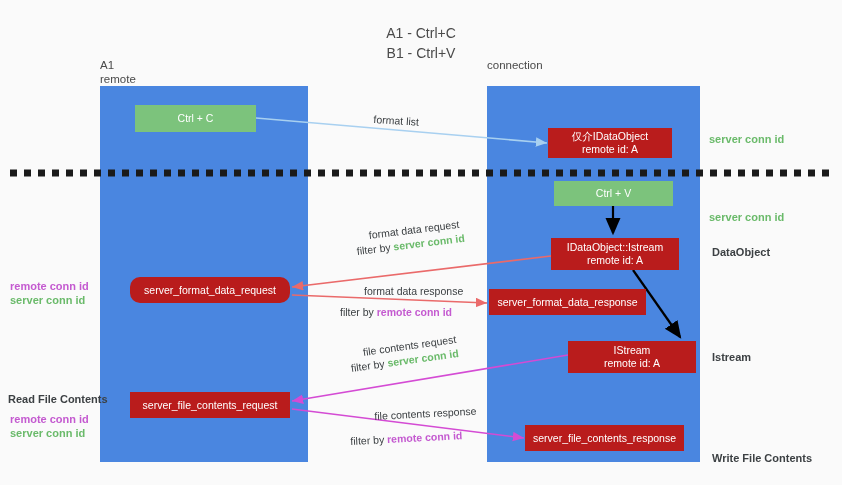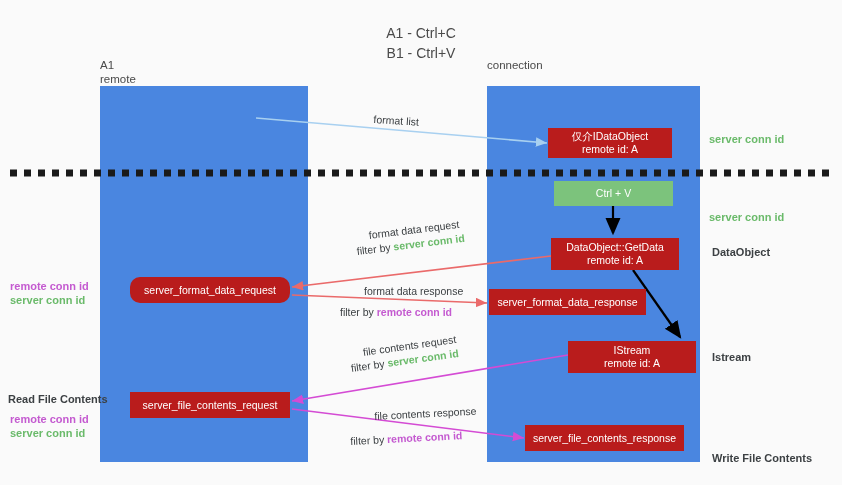--- a/index.html
+++ b/index.html
@@ -105,34 +105,35 @@
 
     <line x1="551" y1="256" x2="292" y2="287" stroke="#ea6a6a" stroke-width="1.6" marker-end="url(#ah-red)"></line>
 
     <line x1="292" y1="295" x2="487" y2="303" stroke="#ea6a6a" stroke-width="1.6" marker-end="url(#ah-red)"></line>
 
     <line x1="568" y1="355" x2="292" y2="401" stroke="#d44bd4" stroke-width="1.6" marker-end="url(#ah-mag)"></line>
 
     <line x1="292" y1="409" x2="524" y2="438" stroke="#d44bd4" stroke-width="1.6" marker-end="url(#ah-mag)"></line>
   </svg>
 
+  <div class="box green" style="left:135px;top:105px;width:121px;height:27px;">Ctrl + C</div>
 
   <div class="box orange" style="left:130px;top:277px;width:160px;height:26px;border-radius:10px;">server_format_data_request</div>
 
   <div class="box orange" style="left:130px;top:392px;width:160px;height:26px;">server_file_contents_request</div>
 
   <div class="box orange" style="left:548px;top:128px;width:124px;height:30px;flex-direction:column;">
     <span>仅介IDataObject</span>
     <span>remote id: A</span>
   </div>
 
   <div class="box green" style="left:554px;top:181px;width:119px;height:25px;">Ctrl + V</div>
 
   <div class="box orange" style="left:551px;top:238px;width:128px;height:32px;flex-direction:column;">
-    <span>DataObject::GetData</span>
+    <span>IDataObject::Istream</span>
     <span>remote id: A</span>
   </div>
 
   <div class="box orange" style="left:489px;top:289px;width:157px;height:26px;">server_format_data_response</div>
 
   <div class="box orange" style="left:568px;top:341px;width:128px;height:32px;flex-direction:column;">
     <span>IStream</span>
     <span>remote id: A</span>
   </div>
 

